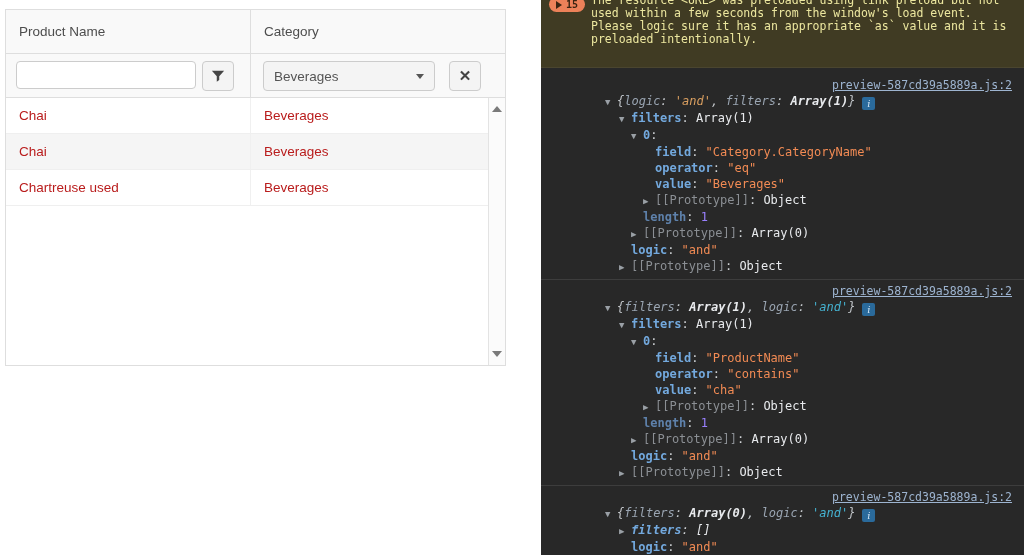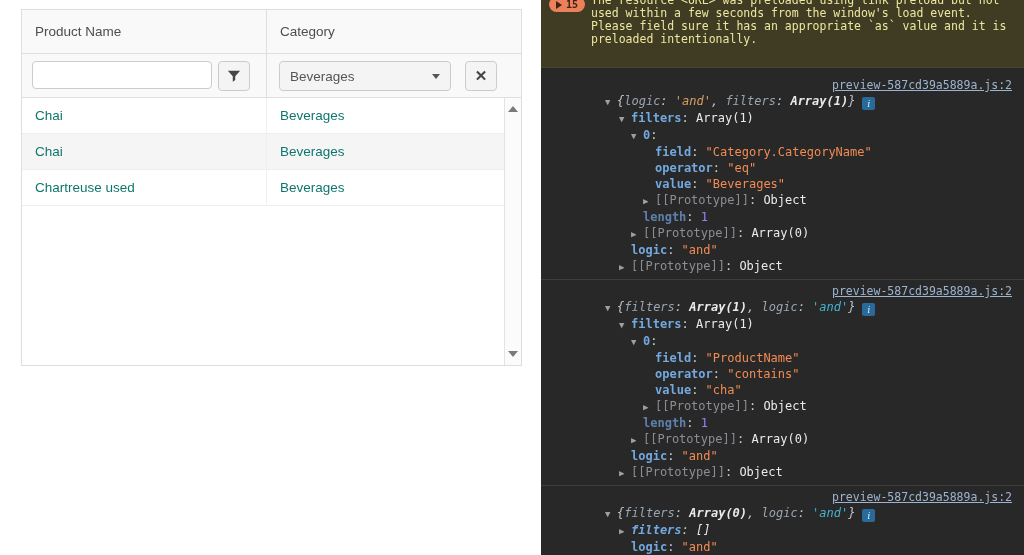--- a/index.html
+++ b/index.html
@@ -3,21 +3,21 @@
 <meta charset="utf-8">
 <style>
   html,body{margin:0;padding:0;}
   body{
     width:1024px;height:555px;position:relative;overflow:hidden;
     background:#ffffff;font-family:"Liberation Sans",sans-serif;
   }
 
   
   .grid{
-    position:absolute;left:21px;top:9px;width:501px;height:357px;
+    position:absolute;left:5px;top:9px;width:501px;height:357px;
     box-sizing:border-box;border:1px solid var(--grid-border);
     background:#fff;color:#4d4d4d;
   }
   .grid-header{display:flex;height:44px;background:var(--grid-header-bg);
     border-bottom:1px solid var(--grid-border);box-sizing:border-box;}
   .hcell{box-sizing:border-box;padding:14px 0 0 13px;font-size:13.5px;color:#4d4d4d;}
   .hcell.c1{width:245px;border-right:1px solid var(--grid-border);}
   .hcell.c2{flex:1;}
 
   .filter-row{display:flex;height:44px;background:var(--grid-header-bg);
@@ -40,21 +40,21 @@
     padding:0 10px;font-size:13.5px;color:#555;cursor:pointer;
   }
   .dd-label{flex:1;}
   .caret{width:0;height:0;border-left:4px solid transparent;border-right:4px solid transparent;
     border-top:5px solid #555;}
   .clear-btn{margin-left:14px;font-size:15px;font-weight:bold;color:#444;}
 
   .grid-content{display:flex;height:267px;box-sizing:border-box;}
   .rows{flex:1;}
   .grid-row{display:flex;height:36px;box-sizing:border-box;border-bottom:1px solid #efefef;
-    align-items:center;font-size:13.5px;color:#0f766e;background:#fff;}
+    align-items:center;font-size:13.5px;color:#b91c1c;background:#fff;}
   .grid-row.alt{background:var(--alt-row);}
   .gcell{box-sizing:border-box;padding-left:13px;}
   .gcell.c1{width:245px;align-self:stretch;display:flex;align-items:center;
     border-right:1px solid #f0f0f0;}
   .gcell.c2{flex:1;}
 
   .vscroll{width:17px;box-sizing:border-box;border-left:1px solid #e3e3e3;
     background:#fbfbfb;position:relative;}
   .scroll-arrow{position:absolute;left:50%;transform:translateX(-50%);width:0;height:0;
     border-left:5px solid transparent;border-right:5px solid transparent;cursor:pointer;}
@@ -161,21 +161,21 @@
 
 <div class="devtools">
   <div class="warning">
     <div class="warn-badge">
       <span class="tri"></span>
       <span>15</span>
     </div>
     <div class="warn-lines">
       <div class="warn-line">The resource &lt;URL&gt; was preloaded using link preload but not</div>
       <div class="warn-line">used within a few seconds from the window's load event.</div>
-      <div class="warn-line">Please field sure it has an appropriate `as` value and it is</div>
+      <div class="warn-line">Please logic sure it has an appropriate `as` value and it is</div>
       <div class="warn-line">preloaded intentionally.</div>
     </div>
   </div>
 
   <div>
       <div class="entry first">
         <div class="link-row"><span class="src-link">preview-587cd39a5889a.js:2</span></div>
         <div class="crow" style="padding-left: 30px;"><span class="arrow">▼</span><span class="seg-pb">{</span><span class="seg-pk">logic</span><span class="seg-pb">: </span><span class="seg-ps1">'and'</span><span class="seg-pb">, </span><span class="seg-pk">filters</span><span class="seg-pb">: </span><span class="seg-pa">Array(1)</span><span class="seg-pb">}</span><span class="ibadge">i</span></div>
         <div class="crow" style="padding-left: 44px;"><span class="arrow">▼</span><span class="seg-k">filters</span><span class="seg-pl">: </span><span class="seg-v">Array(1)</span></div>
         <div class="crow" style="padding-left: 56px;"><span class="arrow">▼</span><span class="seg-k">0</span><span class="seg-pl">:</span></div>

